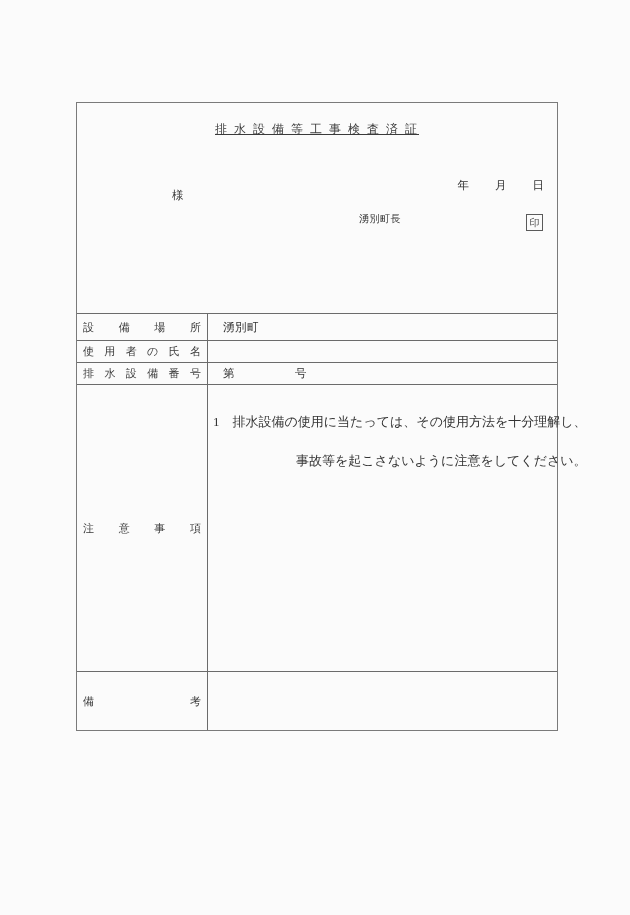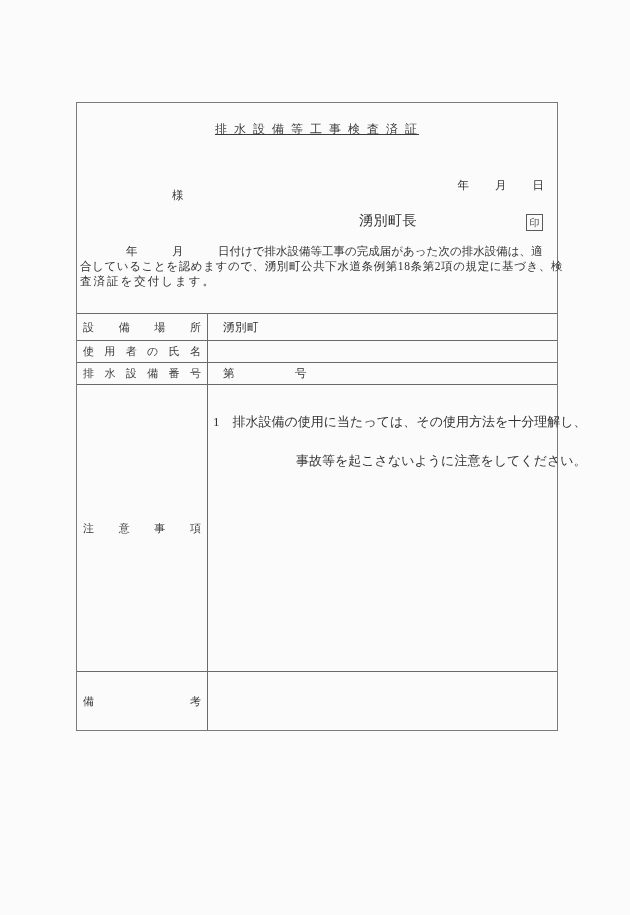--- a/index.html
+++ b/index.html
@@ -45,21 +45,21 @@
     margin-top: 23px;
   }
   .addressee {
     position: absolute;
     top: 85px; left: 95px;
     font-size: 11.5px;
   }
   .issuer-line {
     position: absolute;
     top: 109px; left: 282px;
-    font-size: 14px;
+    font-size: 10px;
     letter-spacing: 0.5px;
   }
   .seal-box {
     position: absolute;
     top: 111px; right: 14px;
     width: 17px; height: 17px;
     border: 1px solid #5a5a5a;
     display: flex;
     align-items: center;
     justify-content: center;
@@ -130,25 +130,20 @@
   <div class="doc-box">
 
     <div class="form-header">
       <div class="form-title">排 水 設 備 等 工 事 検 査 済 証</div>
       <div class="date-line">年　　月　　日</div>
       <div class="addressee">様</div>
       <div class="issuer-line">湧別町長</div>
       <div class="seal-box">
         <span>印</span>
       </div>
-      <div class="body-paragraph">
-        <div class="para-line">　　　　年　　　月　　　日付けで排水設備等工事の完成届があった次の排水設備は、適</div>
-        <div class="para-line">合していることを認めますので、湧別町公共下水道条例第18条第2項の規定に基づき、検</div>
-        <div class="para-line">査済証を交付します。</div>
-      </div>
     </div>
 
     <div class="frow row-place">
       <div class="fcell-label">
         <div class="label-justify">
             <span>設</span>
             <span>備</span>
             <span>場</span>
             <span>所</span>
           </div>

